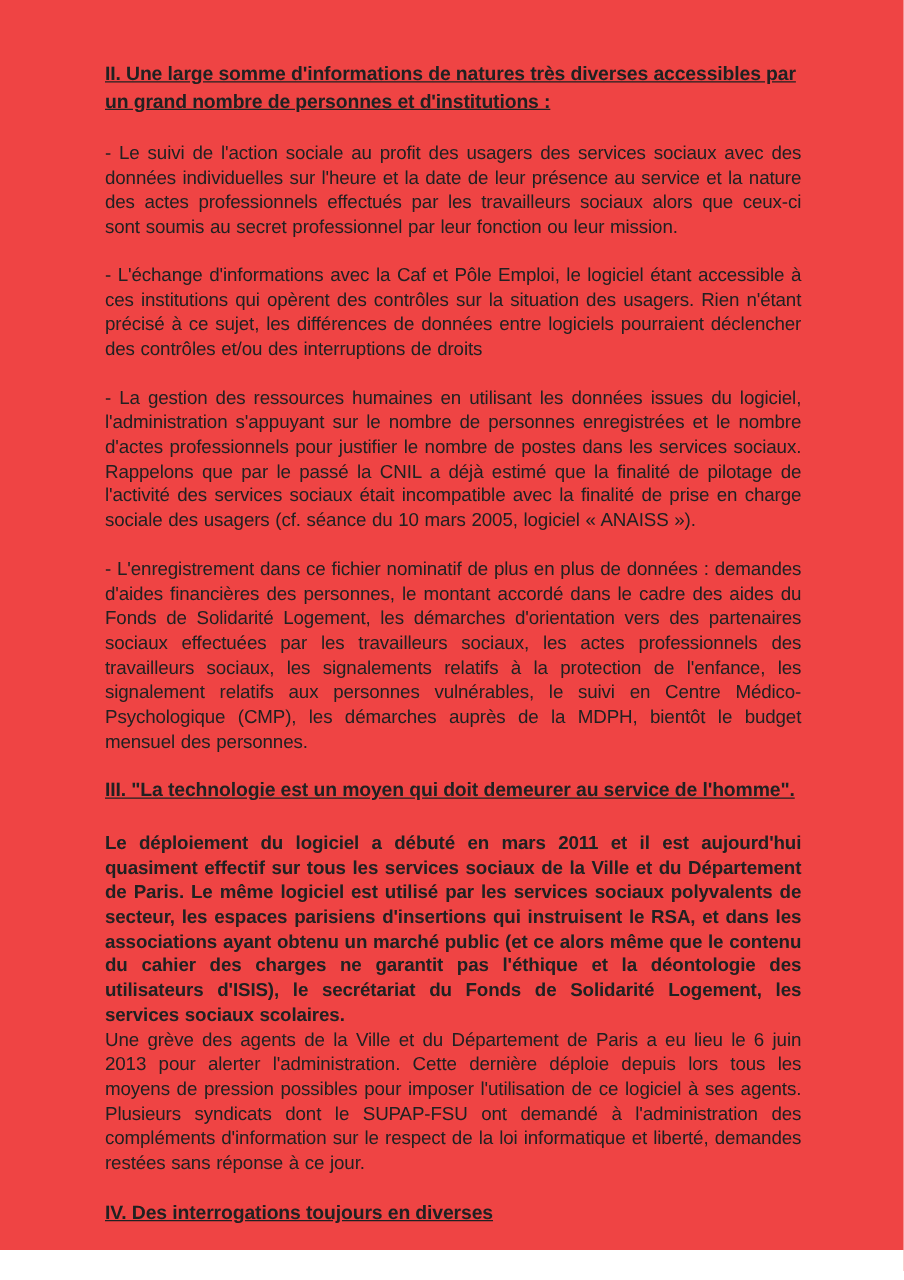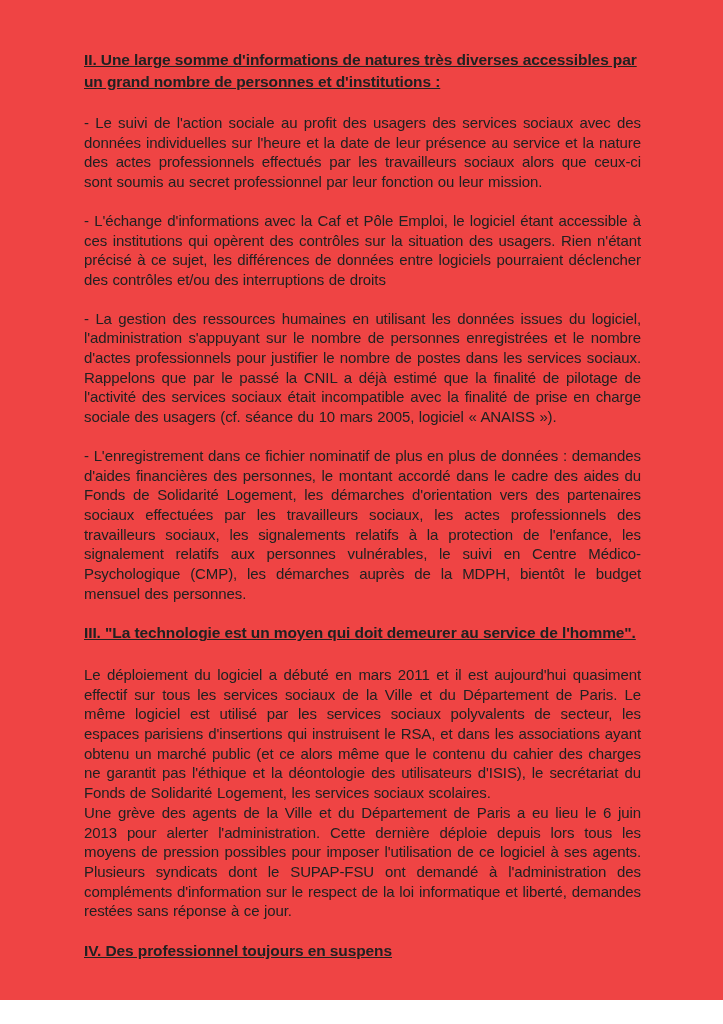--- a/index.html
+++ b/index.html
@@ -29,21 +29,21 @@
   }
   .heading {
     font-size: 15.5px;
     font-weight: bold;
     text-decoration: underline;
     line-height: 21.5px;
     letter-spacing: -0.1px;
     margin: 0 0 21px 0;
     text-align: left;
   }
-  .mb0 { margin-bottom: 0; }
+  .mb0 { margin-bottom: 0; font-weight: bold; }
   .mt-extra { margin-top: 2px; }
 </style>
 </head>
 <body>
 
 <div class="page">
 
   <h2 class="heading">II. Une large somme d'informations de natures très diverses accessibles par un grand nombre de personnes et d'institutions :</h2>
 
   <p class="para">- Le suivi de l'action sociale au profit des usagers des services sociaux avec des données individuelles sur l'heure et la date de leur présence au service et la nature des actes professionnels effectués par les travailleurs sociaux alors que ceux-ci sont soumis au secret professionnel par leur fonction ou leur mission.</p>
@@ -54,15 +54,15 @@
 
   <p class="para">- L'enregistrement dans ce fichier nominatif de plus en plus de données : demandes d'aides financières des personnes, le montant accordé dans le cadre des aides du Fonds de Solidarité Logement, les démarches d'orientation vers des partenaires sociaux effectuées par les travailleurs sociaux, les actes professionnels des travailleurs sociaux, les signalements relatifs à la protection de l'enfance, les signalement relatifs aux personnes vulnérables, le suivi en Centre Médico-Psychologique (CMP), les démarches auprès de la MDPH, bientôt le budget mensuel des personnes.</p>
 
 
   <h2 class="heading mt-extra">III. "La technologie est un moyen qui doit demeurer au service de l'homme".</h2>
 
   <p class="para mb0">Le déploiement du logiciel a débuté en mars 2011 et il est aujourd'hui quasiment effectif sur tous les services sociaux de la Ville et du Département de Paris. Le même logiciel est utilisé par les services sociaux polyvalents de secteur, les espaces parisiens d'insertions qui instruisent le RSA, et dans les associations ayant obtenu un marché public (et ce alors même que le contenu du cahier des charges ne garantit pas l'éthique et la déontologie des utilisateurs d'ISIS), le secrétariat du Fonds de Solidarité Logement, les services sociaux scolaires.</p>
 
   <p class="para">Une grève des agents de la Ville et du Département de Paris a eu lieu le 6 juin 2013 pour alerter l'administration. Cette dernière déploie depuis lors tous les moyens de pression possibles pour imposer l'utilisation de ce logiciel à ses agents. Plusieurs syndicats dont le SUPAP-FSU ont demandé à l'administration des compléments d'information sur le respect de la loi informatique et liberté, demandes restées sans réponse à ce jour.</p>
 
-  <h2 class="heading mt-extra">IV. Des professionnel toujours en suspens</h2>
+  <h2 class="heading mt-extra">IV. Des interrogations toujours en diverses</h2>
 
 </div>
 
 </body></html>

